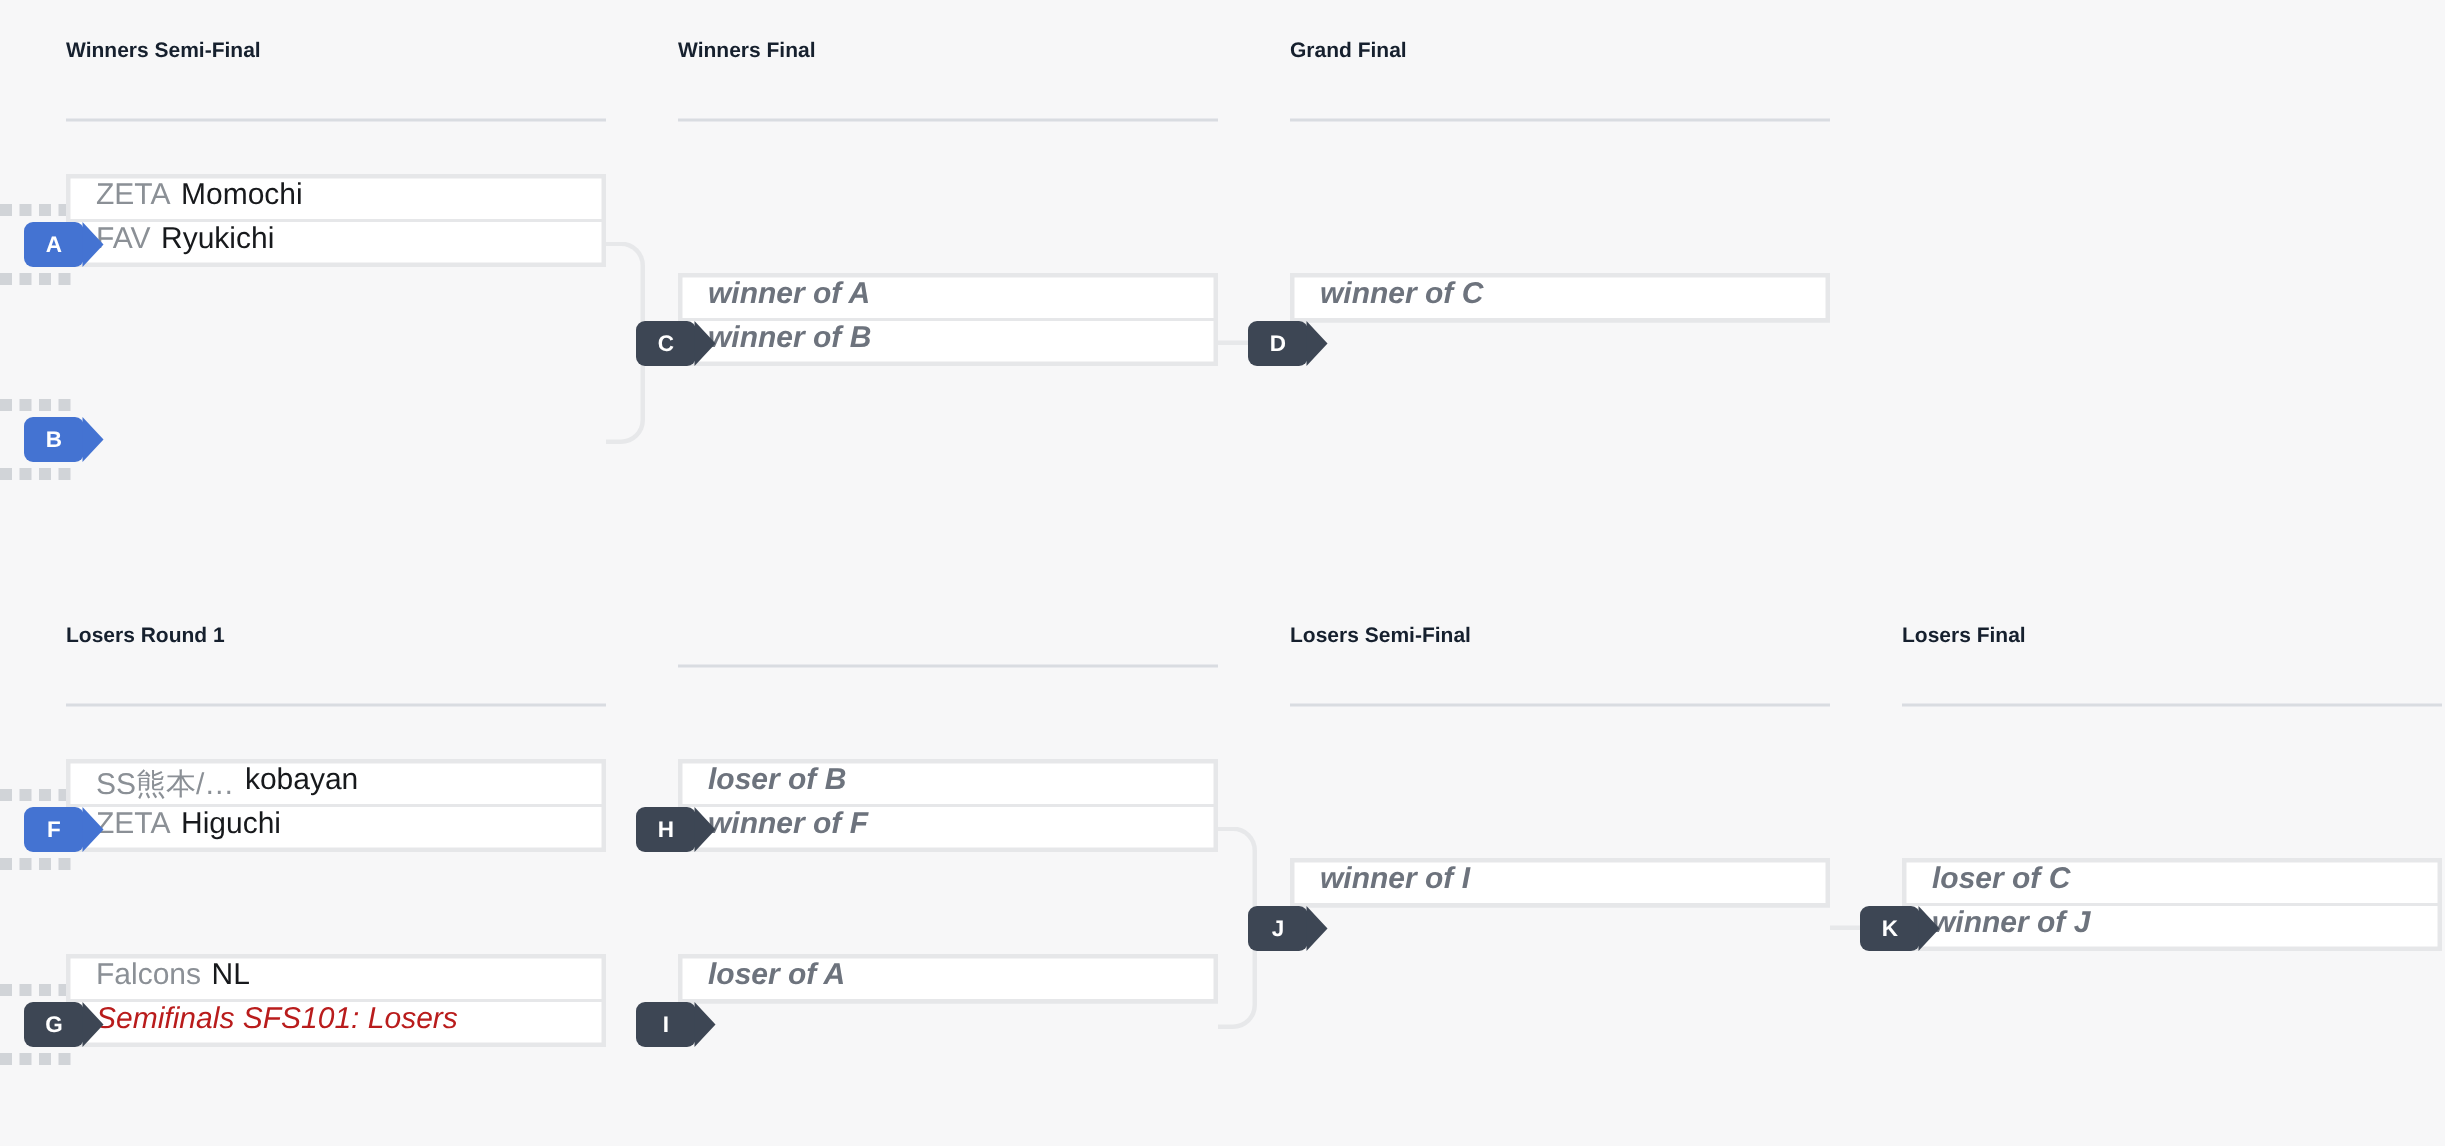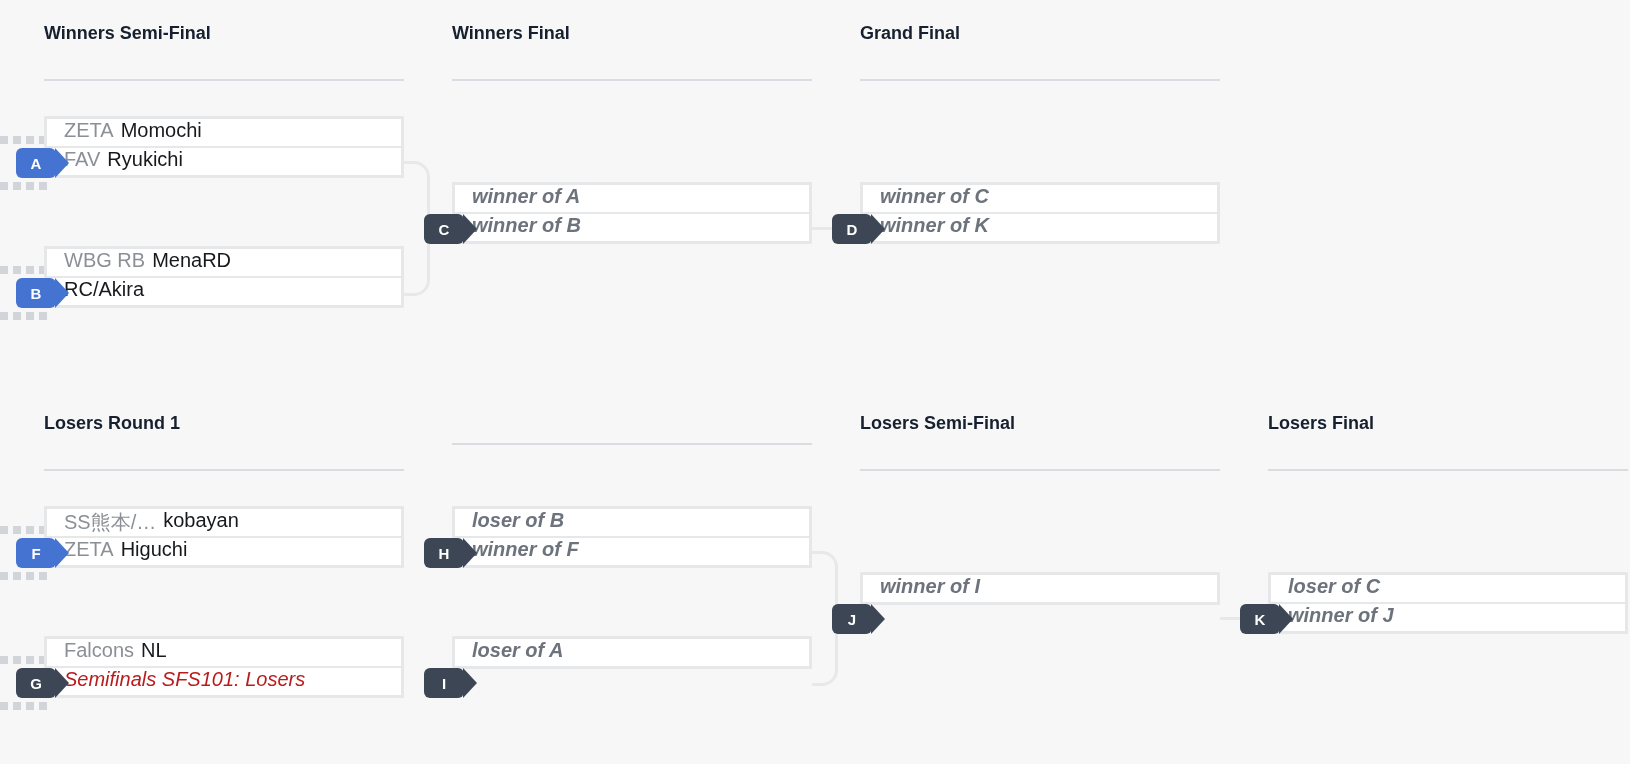--- a/index.html
+++ b/index.html
@@ -2,21 +2,21 @@
 <html><head>
 <meta charset="utf-8">
 <title>Bracket</title>
 <style>
   html,body{margin:0;padding:0;}
   body{font-family:"Liberation Sans","DejaVu Sans",sans-serif;}
   .canvas{position:relative;width:1630px;height:764px;background:#f7f7f8;overflow:hidden;}
 
   
   .round-header{position:absolute;width:360px;}
-  .round-title{margin:0;font-size:18px;font-weight:700;color:#16202e;line-height:26px;}
+  .round-title{margin:0;font-size:14px;font-weight:700;color:#16202e;line-height:26px;}
   .round-underline{margin-top:33px;height:2px;background:#d9dce1;}
   .h1{left:44px;top:20px}.h2{left:452px;top:20px}.h3{left:860px;top:20px}
   .h4{left:44px;top:410px}.h5{left:452px;top:410px}.h6{left:860px;top:410px}.h7{left:1268px;top:410px}
 
   
   .match{position:absolute;width:360px;box-sizing:border-box;border:3px solid #e6e7e9;
          background:#e6e7e9;display:flex;flex-direction:column;gap:2px;z-index:2;}
   .slot{height:27px;background:#ffffff;display:flex;align-items:flex-start;padding:0 17px;
         font-size:20px;color:#17191c;white-space:nowrap;overflow:hidden;}
   .prefix{color:#8b9096;margin-right:7px;}
@@ -148,45 +148,33 @@
     <div class="slot">
       <span class="prefix">ZETA</span>
       <span class="pname">Momochi</span>
     </div>
     <div class="slot">
       <span class="prefix">FAV</span>
       <span class="pname">Ryukichi</span>
     </div>
   </div>
 
-  <div class="match m-b">
-    <div class="slot">
-      <span class="prefix">WBG RB</span>
-      <span class="pname">MenaRD</span>
-    </div>
-    <div class="slot">
-      <span class="pname">RC/Akira</span>
-    </div>
-  </div>
 
   <div class="match m-c">
     <div class="slot">
       <span class="placeholder">winner of A</span>
     </div>
     <div class="slot">
       <span class="placeholder">winner of B</span>
     </div>
   </div>
 
   <div class="match m-d">
     <div class="slot">
       <span class="placeholder">winner of C</span>
-    </div>
-    <div class="slot">
-      <span class="placeholder">winner of K</span>
     </div>
   </div>
 
   <div class="match m-f">
     <div class="slot">
       <span class="prefix">SS熊本/…</span>
       <span class="pname">kobayan</span>
     </div>
     <div class="slot">
       <span class="prefix">ZETA</span>

